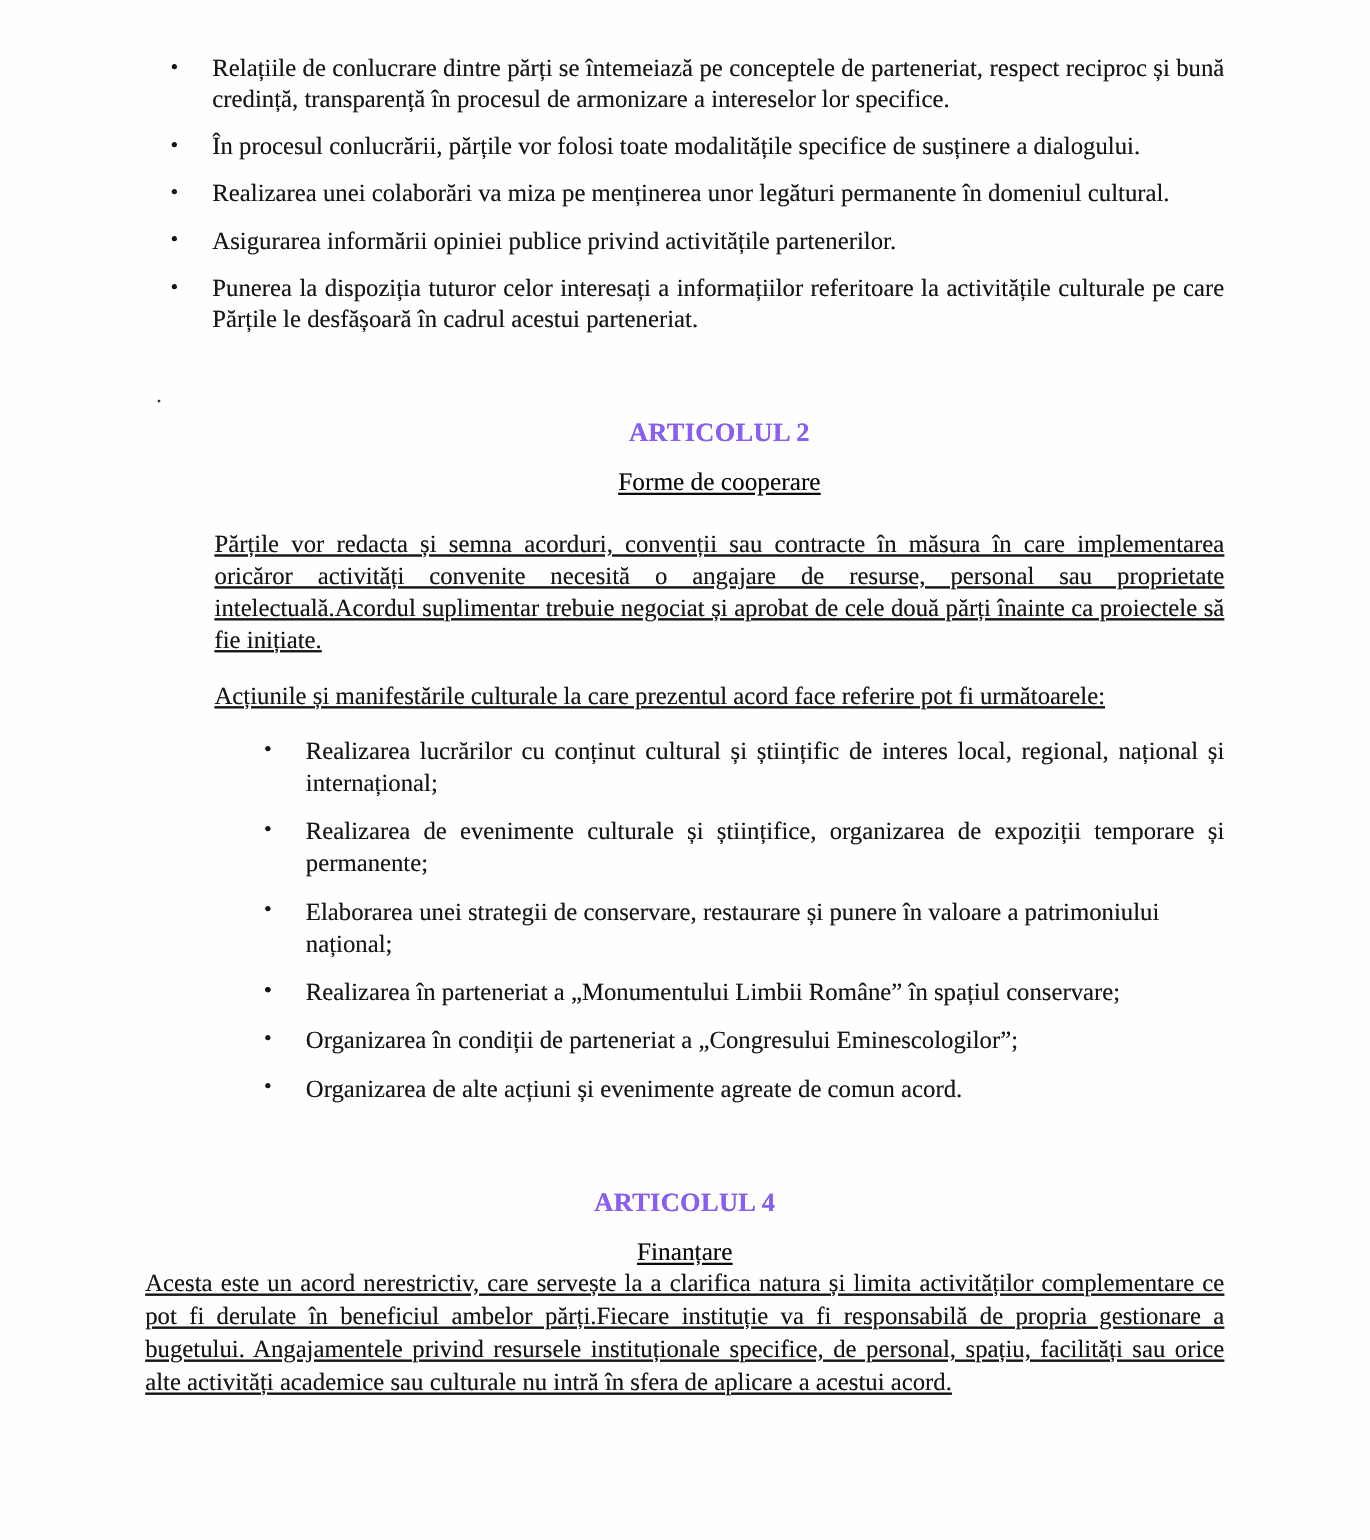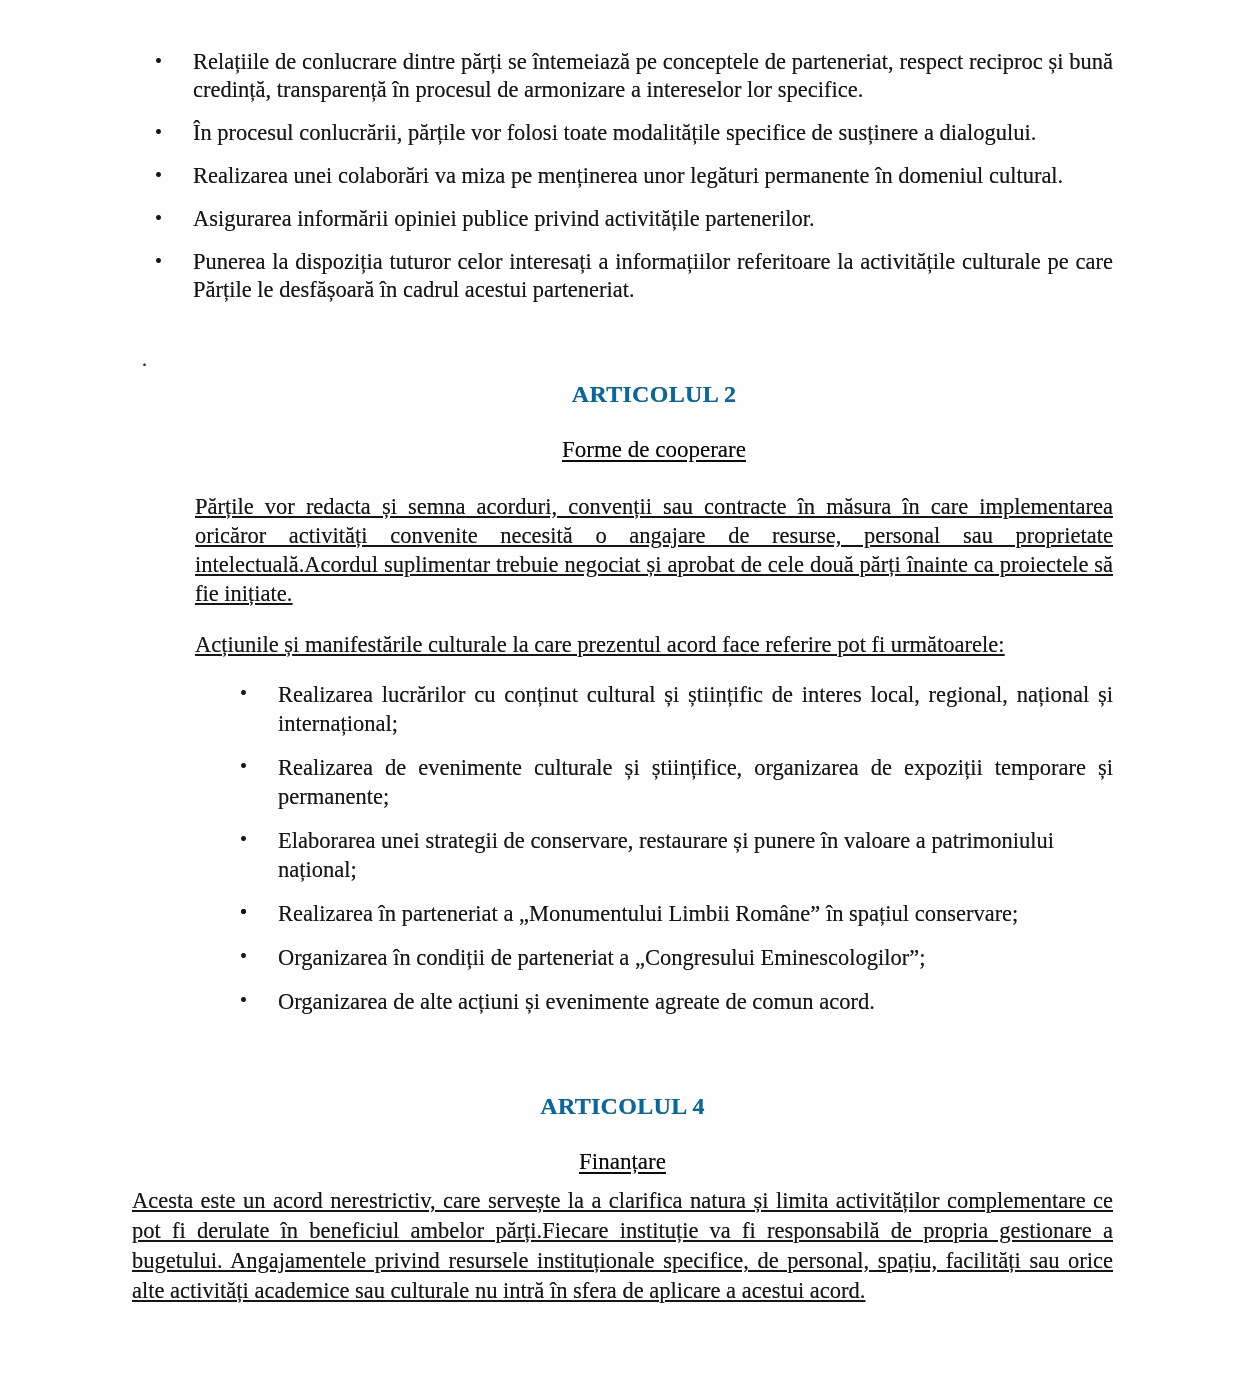--- a/index.html
+++ b/index.html
@@ -20,36 +20,36 @@
   .l1 .marker { position:absolute; left:155px; top:-1px; }
   .l2 { margin-top:21px; }
   .l2 li { padding-left:278px; padding-right:132px; margin-bottom:15px; line-height:29px; }
   .l2 .marker { position:absolute; left:240px; top:-1px; }
   li:last-child { margin-bottom:0; }
   .marker { font-size:20px; }
   .just { text-align:justify; }
   .txt { display:block; }
   .stray { position:absolute; left:142px; top:348px; font-size:20px; color:#333; }
   h2 {
-    margin:0; font-size:24px; font-weight:bold; color:#0369a1;
+    margin:0; font-size:24px; font-weight:bold; color:#8b5cf6;
     text-align:center; line-height:28px; letter-spacing:0.3px;
   }
   .col-indent { margin-left:195px; margin-right:132px; }
   .col-full { margin-left:132px; margin-right:132px; }
   .h-a2 { margin-top:76px; }
   .h-a3 { margin-top:76px; }
   .subhead {
-    margin-top:28px; text-align:center; font-size:23px; line-height:28px;
+    margin-top:16px; text-align:center; font-size:23px; line-height:28px;
     color:#0a0a0a;
   }
   .subhead .u { text-decoration:underline; text-underline-offset:3px; }
   p { margin:0;text-decoration:underline; }
   .p-intro { margin-top:28px; line-height:29px; }
   .p-lead  { margin-top:22px; line-height:29px; }
-  .p-body  { margin-top:10px; line-height:30px; }
+  .p-body  { margin-top:0; line-height:30px; }
 </style>
 </head>
 <body>
 
 <div class="page">
 
   <ul class="l1">
     <li>
       <span class="marker">•</span>
       <span class="txt just">Relațiile de conlucrare dintre părți se întemeiază pe conceptele de parteneriat, respect reciproc și bună credință, transparență în procesul de armonizare a intereselor lor specifice.</span>

